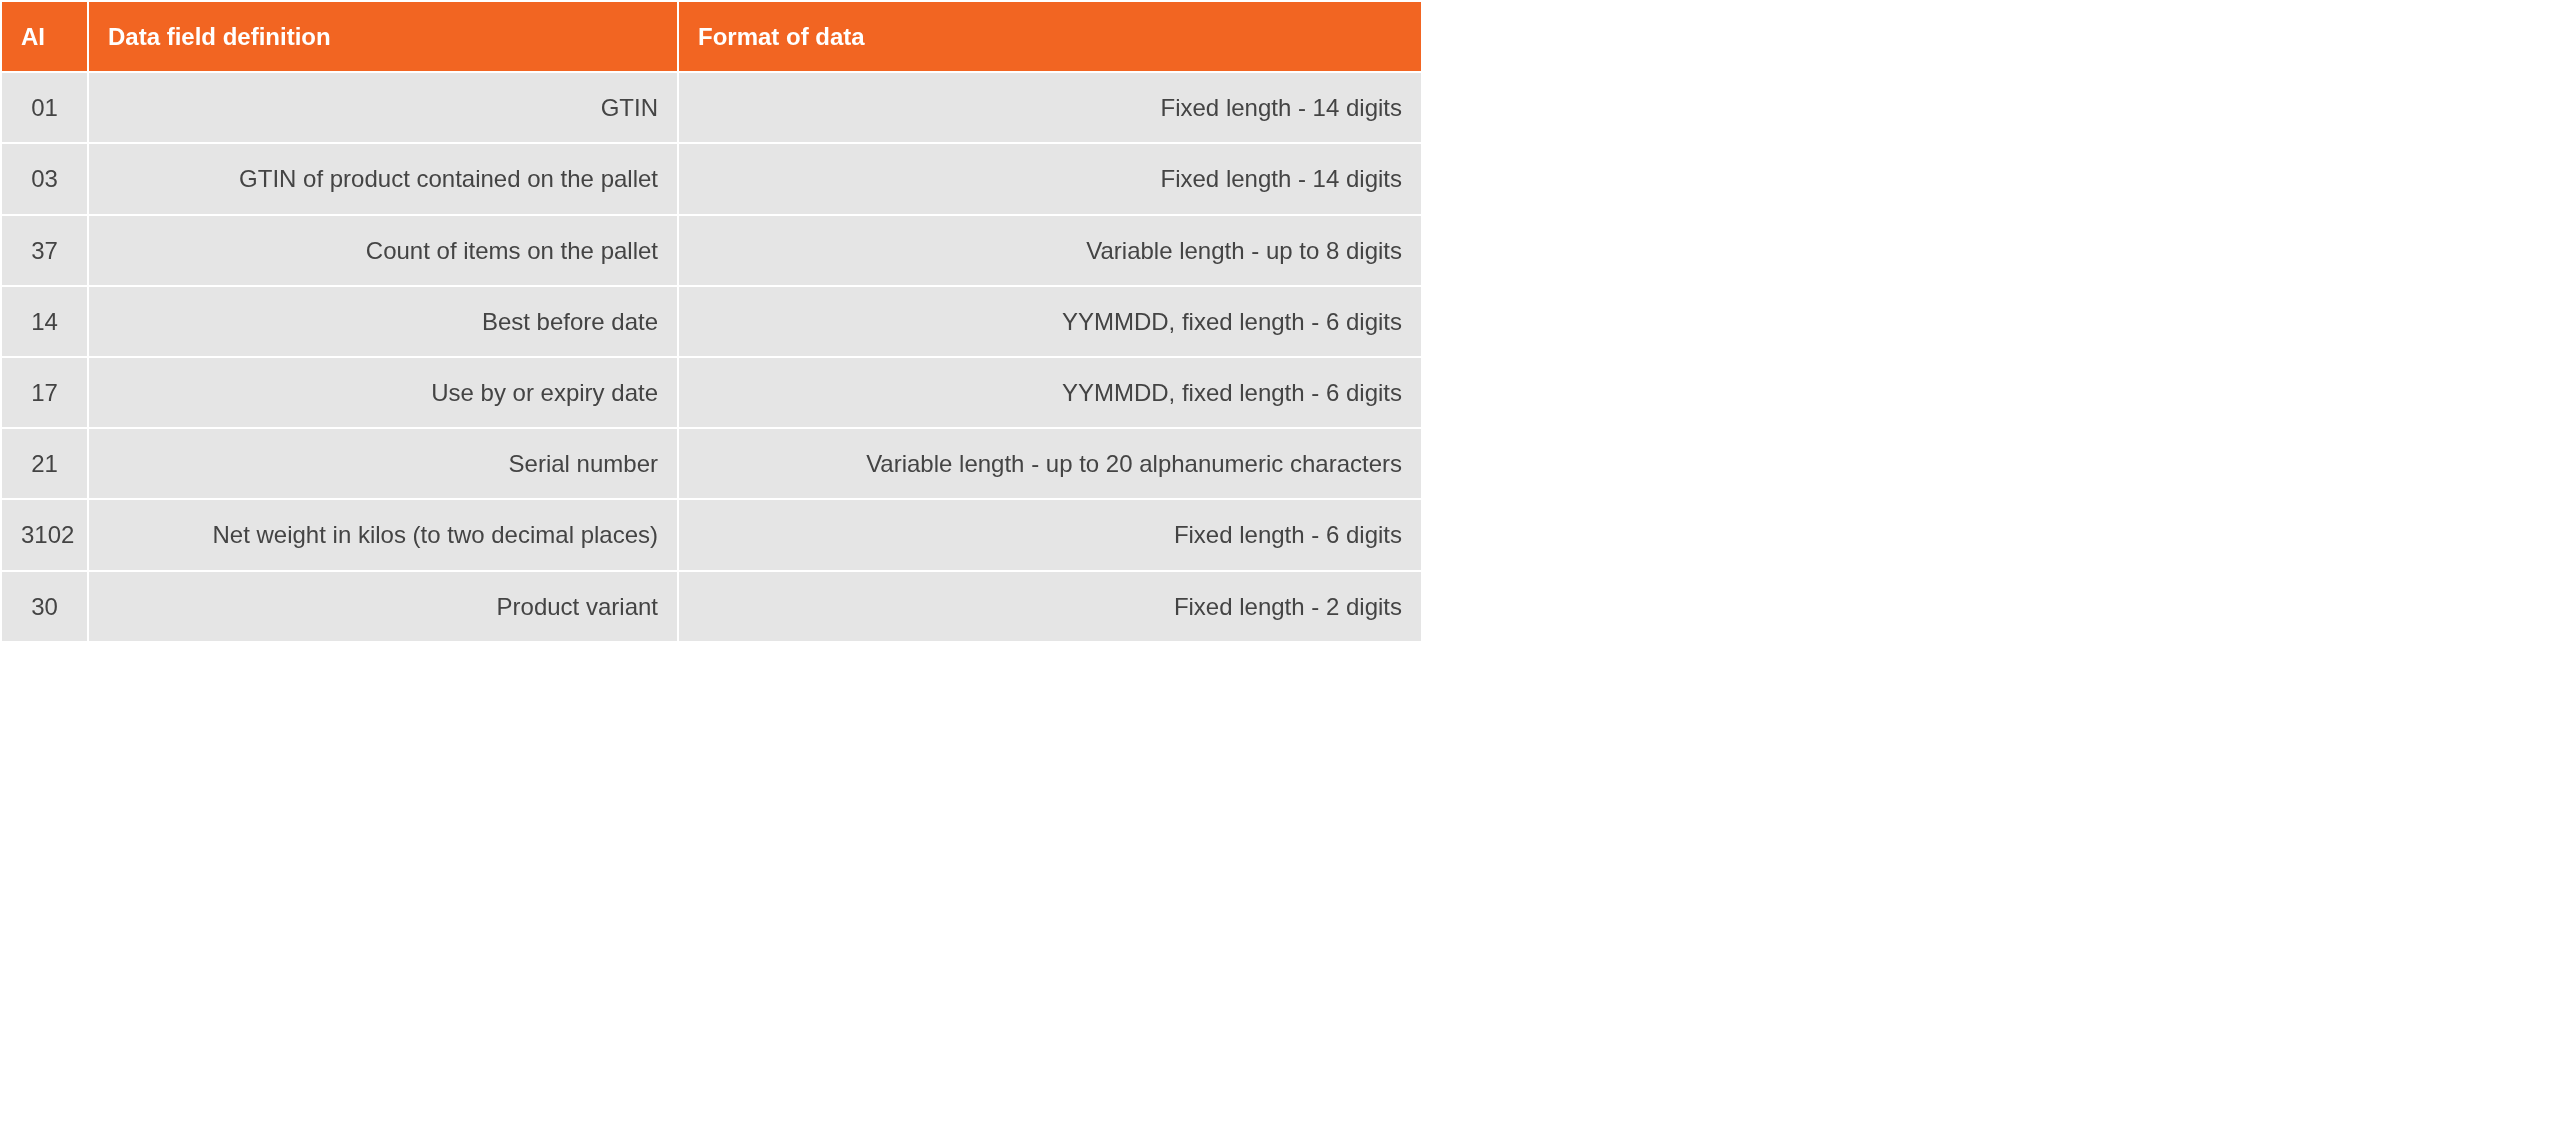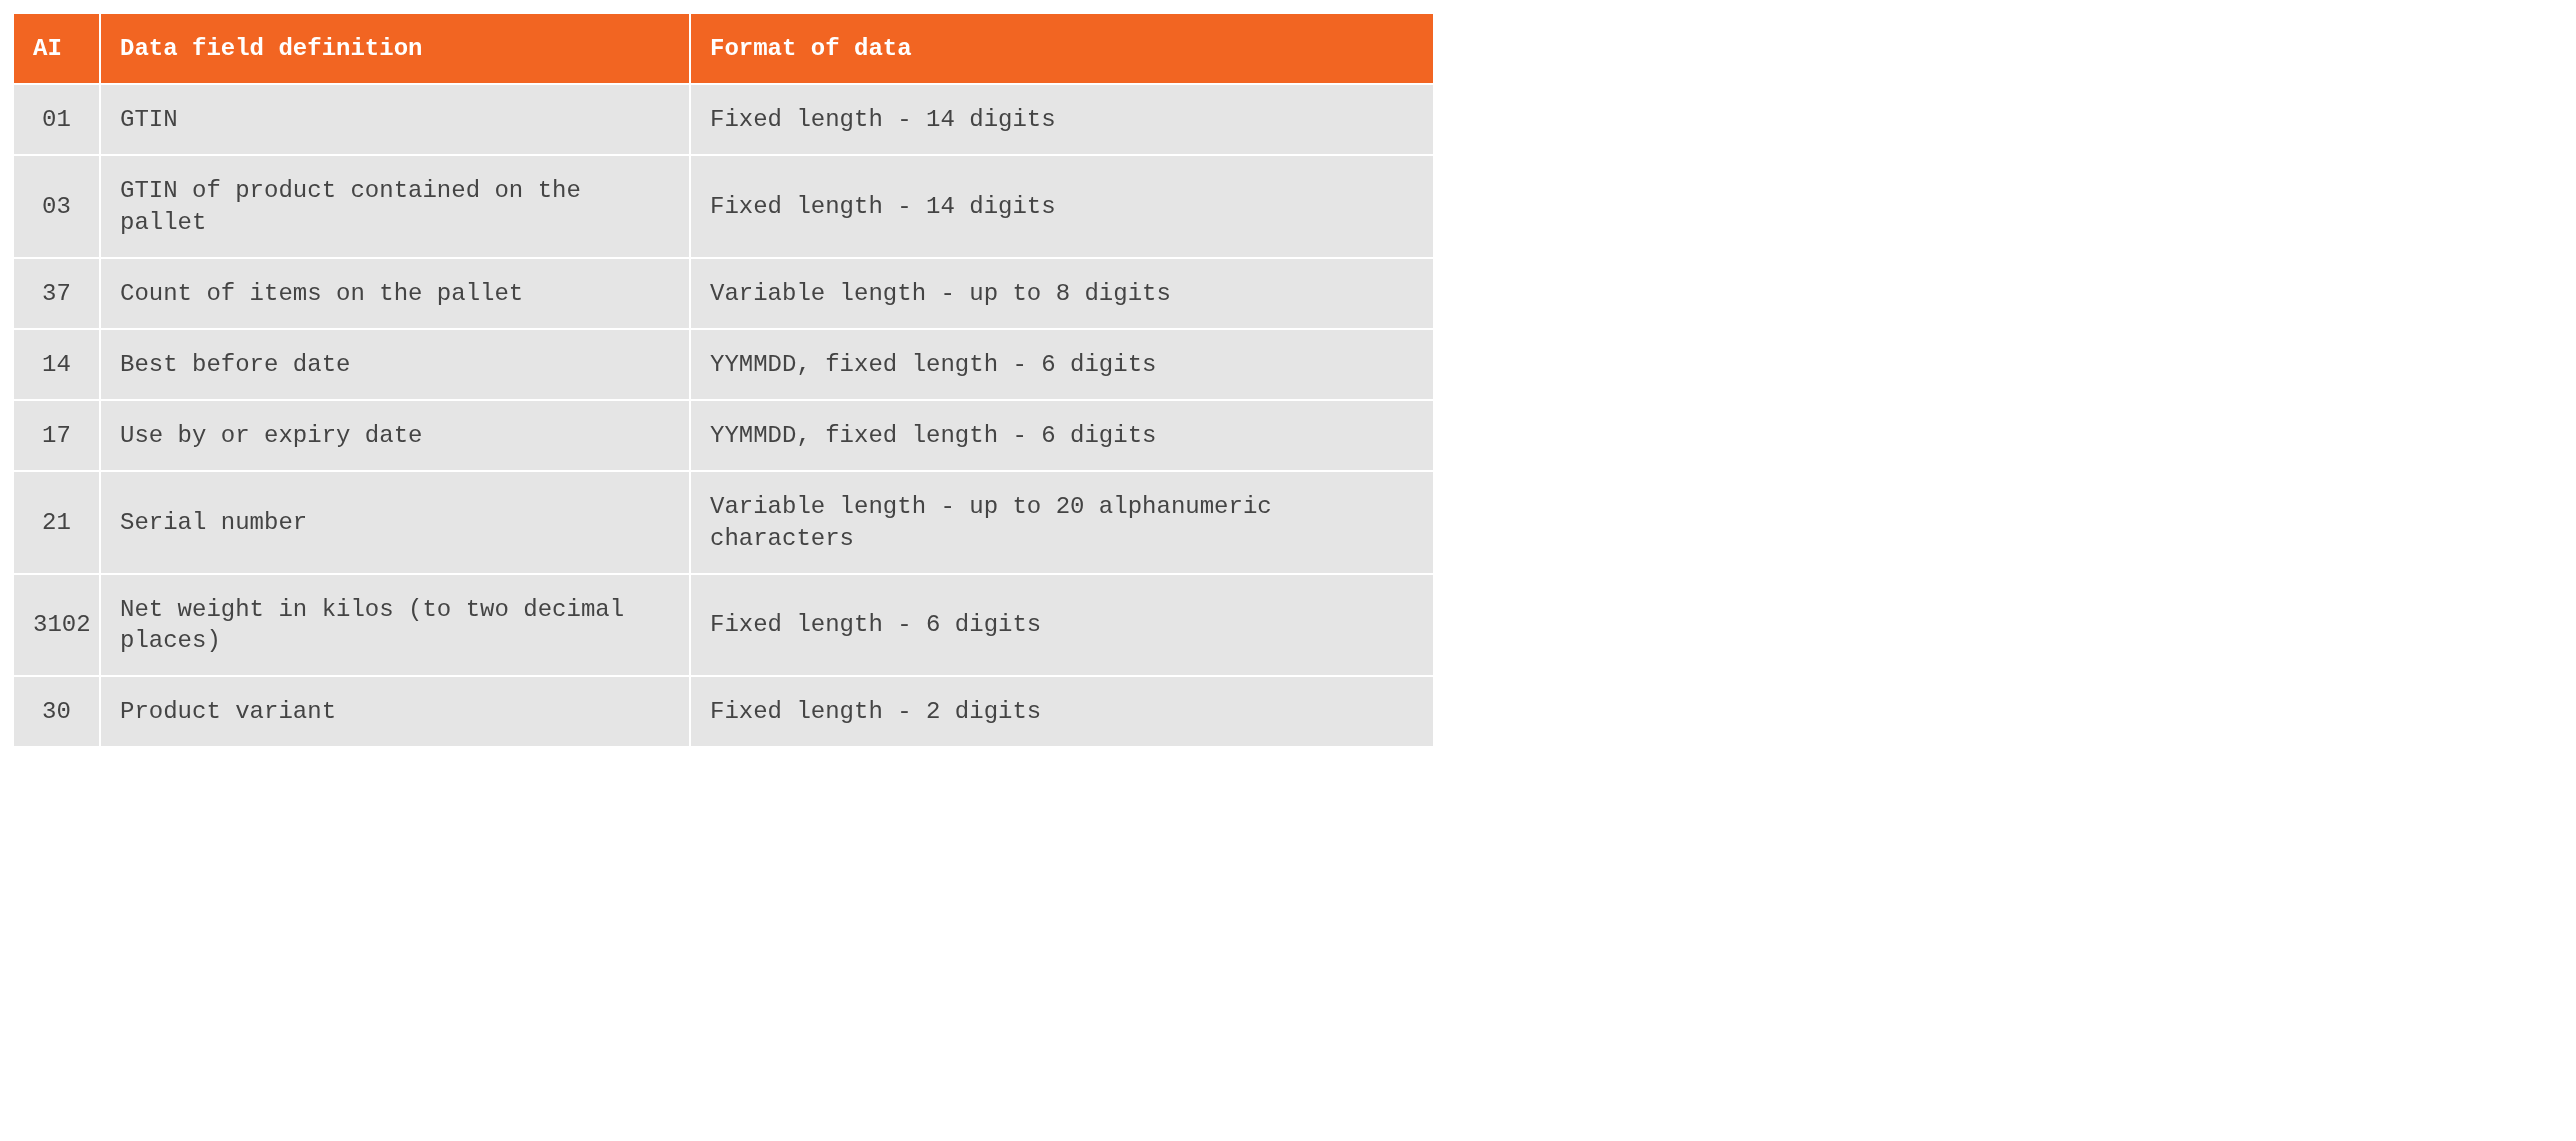--- a/index.html
+++ b/index.html
@@ -3,23 +3,22 @@
 <meta charset="utf-8">
 <style>
   html, body {
     margin: 0;
     padding: 0;
     background: #ffffff;
     font-family: "Segoe UI", "Helvetica Neue", Arial, sans-serif;
   }
   .table-wrap {
     width: 1423px;
-    margin: 12px;
+    margin: 0;
     background: #ffffff;
-    font-family: Liberation Mono, monospace;
   }
   table {
     width: 100%;
     border-collapse: separate;
     border-spacing: 2.8px;
     table-layout: fixed;
   }
   th, td {
     padding: 19px 19px;
     font-size: 24px;
@@ -29,20 +28,21 @@
   }
   thead th {
     background: #f26522;
     color: #ffffff;
     font-weight: 700;
   }
   tbody td {
     background: #e5e5e5;
     color: #444444;
     font-weight: 400;
+    text-align: right;
   }
   col.col-ai     { width: 85px; }
   col.col-def    { width: 588px; }
   col.col-format { width: auto; }
   td.col-ai-cell {
     text-align: center;
   }
 </style>
 </head>
 <body>

